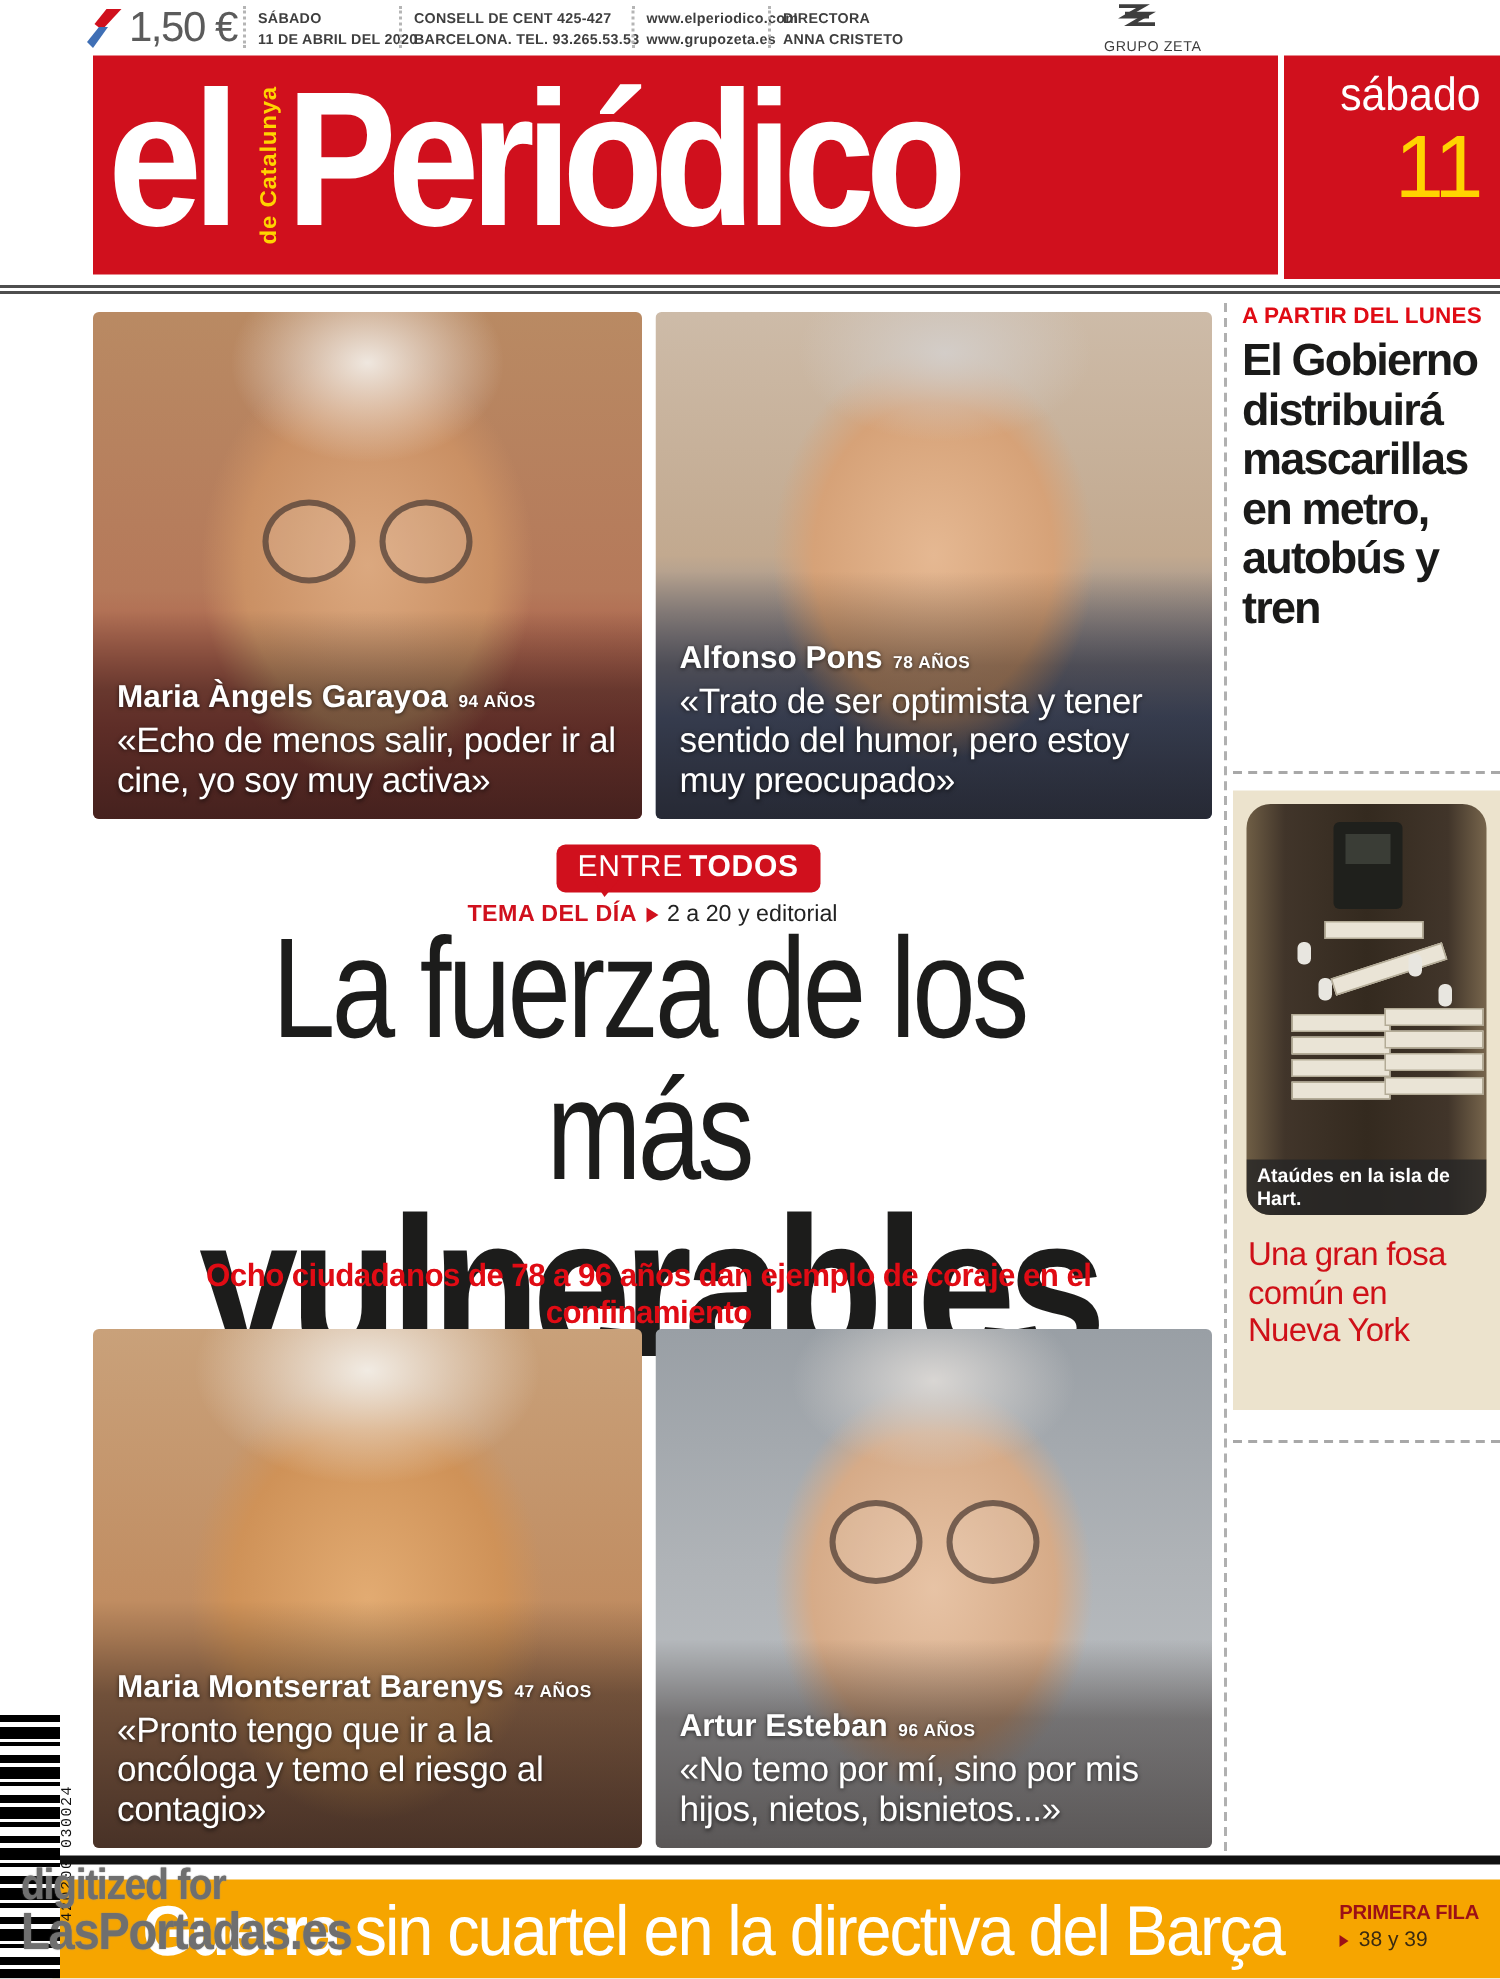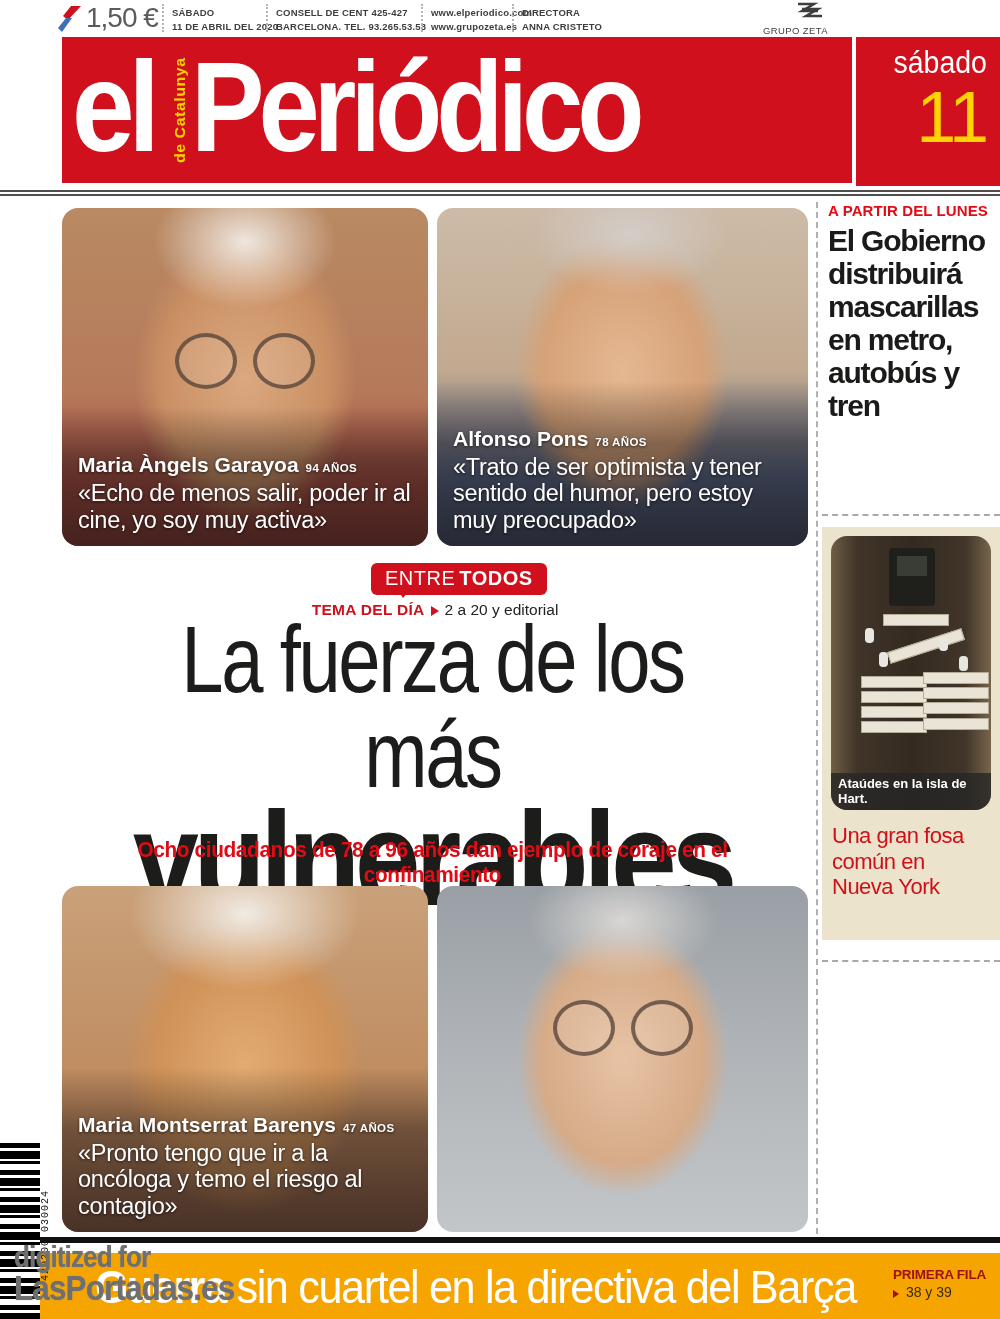--- a/index.html
+++ b/index.html
@@ -6,35 +6,35 @@
   html,body { background:#e9e9e9; }
   body { font-family:"Liberation Sans", sans-serif; }
   .page { position:relative; width:1000px; height:1319px; background:#fff; overflow:hidden; margin:0 auto; }
 
   
   .topbar { position:absolute; left:0; top:0; width:836px; height:38px; background:#fff; }
   .bolt { position:absolute; left:58px; top:5px; }
   .price { position:absolute; left:86px; top:2px; font-size:28px; color:#5b5b5b; letter-spacing:-1px; }
   .tb-col { position:absolute; top:6px; font-size:9.5px; font-weight:bold; color:#3e3e3e; line-height:1.45; letter-spacing:.2px; }
   .tb-sep { position:absolute; top:4px; height:28px; border-left:2px dotted #b5b5b5; }
-  .gz { position:absolute; right:8px; top:2px; width:80px; text-align:right; }
+  .gz { position:absolute; right:20px; top:2px; width:80px; text-align:left; }
   .gz-label { font-size:9.5px; color:#3e3e3e; letter-spacing:.4px; margin-top:1px; }
 
   
   .mast { position:absolute; left:62px; top:37px; width:790px; height:146px; background:#d0101d; display:flex; align-items:center; padding-left:10px; overflow:hidden; }
   .mast-el { color:#fff; font-weight:bold; font-size:128px; letter-spacing:-7px; transform:scaleX(.88); transform-origin:left center; line-height:1; margin-top:-6px; }
   .mast-vert { color:#ffd400; font-weight:bold; font-size:16px; writing-mode:vertical-rl; transform:rotate(180deg) scaleX(.95); letter-spacing:.5px; height:118px; text-align:center; margin:0 2px 0 6px; }
   .mast-main { color:#fff; font-weight:bold; font-size:128px; letter-spacing:-7px; transform:scaleX(.86); transform-origin:left center; line-height:1; margin-top:-6px; white-space:nowrap; }
   .mast-day { position:absolute; left:856px; top:37px; width:144px; height:149px; background:#d0101d; text-align:right; padding:8px 13px 0 0; }
   .day-name { color:#fff; font-size:31px; transform:scaleX(.92); transform-origin:right center; letter-spacing:0; }
-  .day-num { color:#ffd400; font-size:72px; line-height:.95; letter-spacing:-2px; margin-top:2px; }
+  .day-num { color:#ffd400; font-size:59px; line-height:.95; letter-spacing:-2px; margin-top:2px; }
   .rule2 { position:absolute; left:0; top:190px; width:1000px; height:6px; border-top:2px solid #4e4e4e; border-bottom:2px solid #4e4e4e; }
 
   
-  .photo { position:absolute; border-radius:16px; overflow:hidden; }
+  .photo { position:absolute; border-radius:4px; overflow:hidden; }
   .p-tl { left:62px; top:208px; width:366px; height:338px; }
   .p-tr { left:437px; top:208px; width:371px; height:338px; }
   .p-bl { left:62px; top:886px; width:366px; height:346px; }
   .p-br { left:437px; top:886px; width:371px; height:346px; }
   .p1 { background:
     radial-gradient(130px 95px at 50% 10%, #efe7df 0%, rgba(239,231,223,0) 70%),
     radial-gradient(150px 195px at 50% 50%, #dba87f 0%, #ca9064 55%, rgba(202,144,100,0) 74%),
     linear-gradient(180deg,#b98a63 0%,#b5795a 55%,#a0463c 82%,#8e3a35 100%); }
   .p2 { background:
     radial-gradient(140px 85px at 52% 8%, #d3cdc8 0%, rgba(211,205,200,0) 70%),
@@ -199,20 +199,24 @@
     <div class="cap">
       <span class="cap-name">Maria Montserrat Barenys</span><span class="cap-age">47 AÑOS</span>
       <div class="cap-quote">«Pronto tengo que ir a la oncóloga y temo el riesgo al contagio»</div>
     </div>
   </div>
   <div class="photo p-br p4">
     <div class="glasses" style="top:33%">
         <span class="lens"></span>
         <span class="lens"></span>
       </div>
+    <div class="cap">
+      <span class="cap-name">Artur Esteban</span><span class="cap-age">96 AÑOS</span>
+      <div class="cap-quote">«No temo por mí, sino por mis hijos, nietos, bisnietos...»</div>
+    </div>
   </div>
 
   <div class="vsep"></div>
 
   <div class="rc rc1">
     <div class="kicker">A PARTIR DEL LUNES</div>
     <div class="rc-head">El Gobierno distribuirá mascarillas en metro, autobús y tren</div>
   </div>
 
   <div class="dash-hr dh1"></div>

